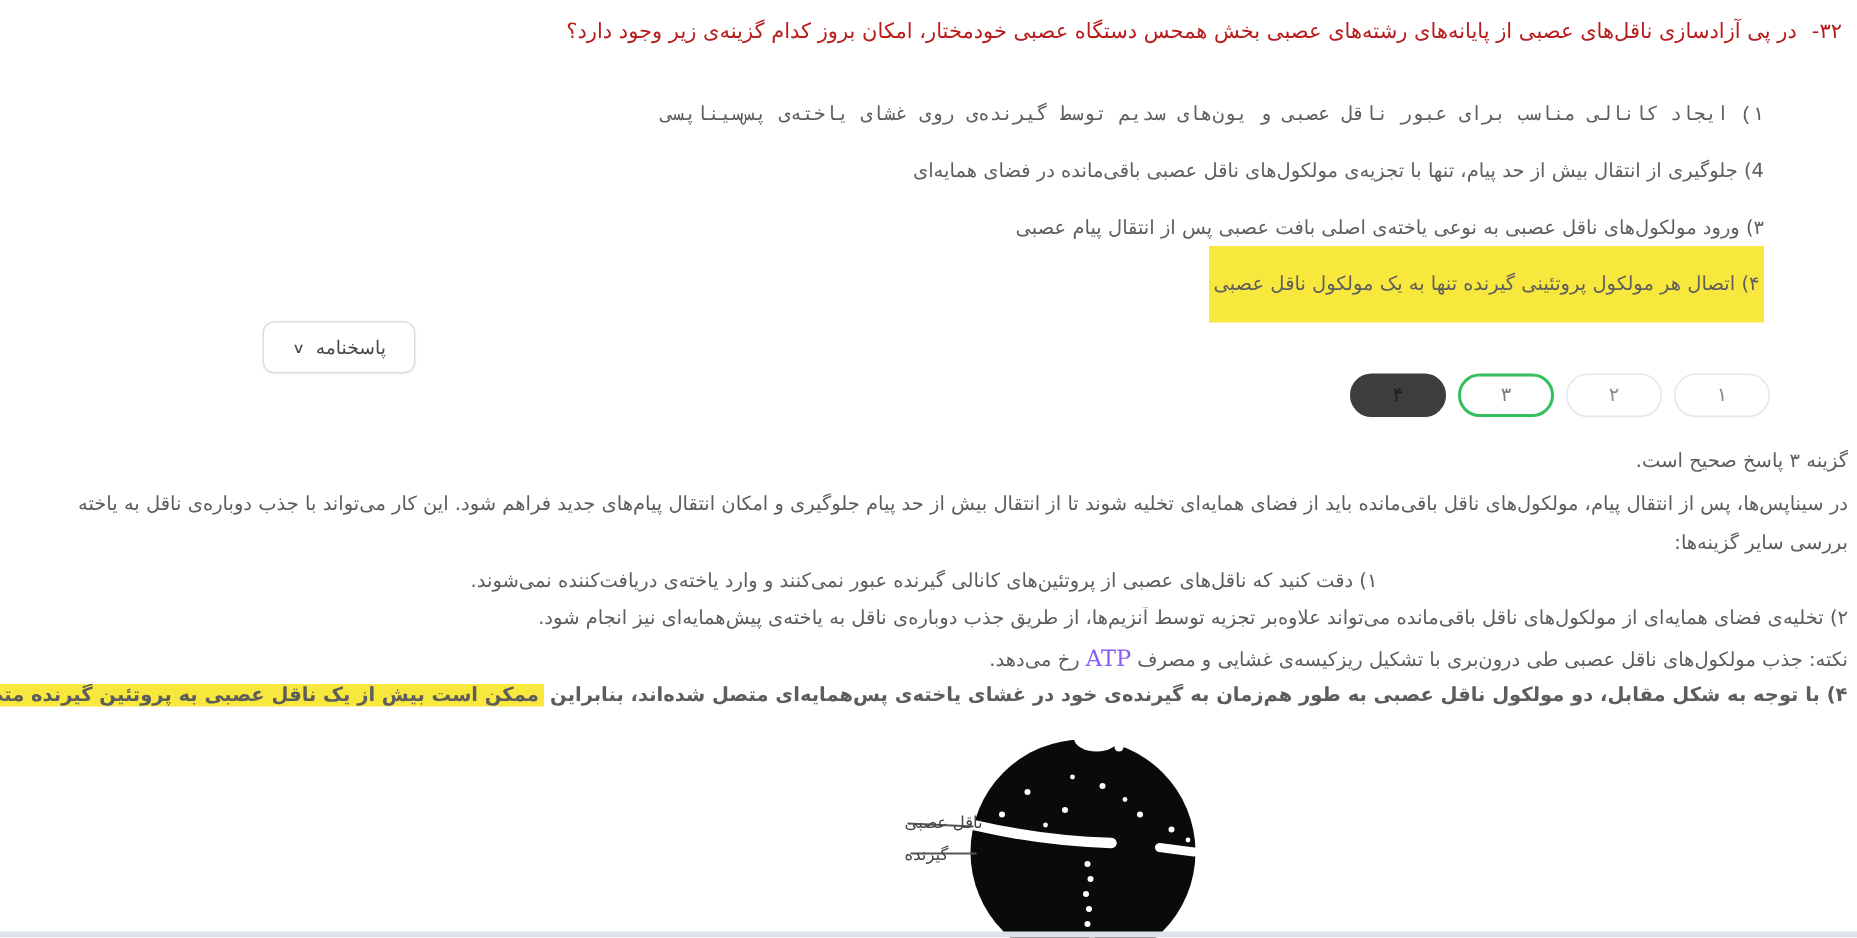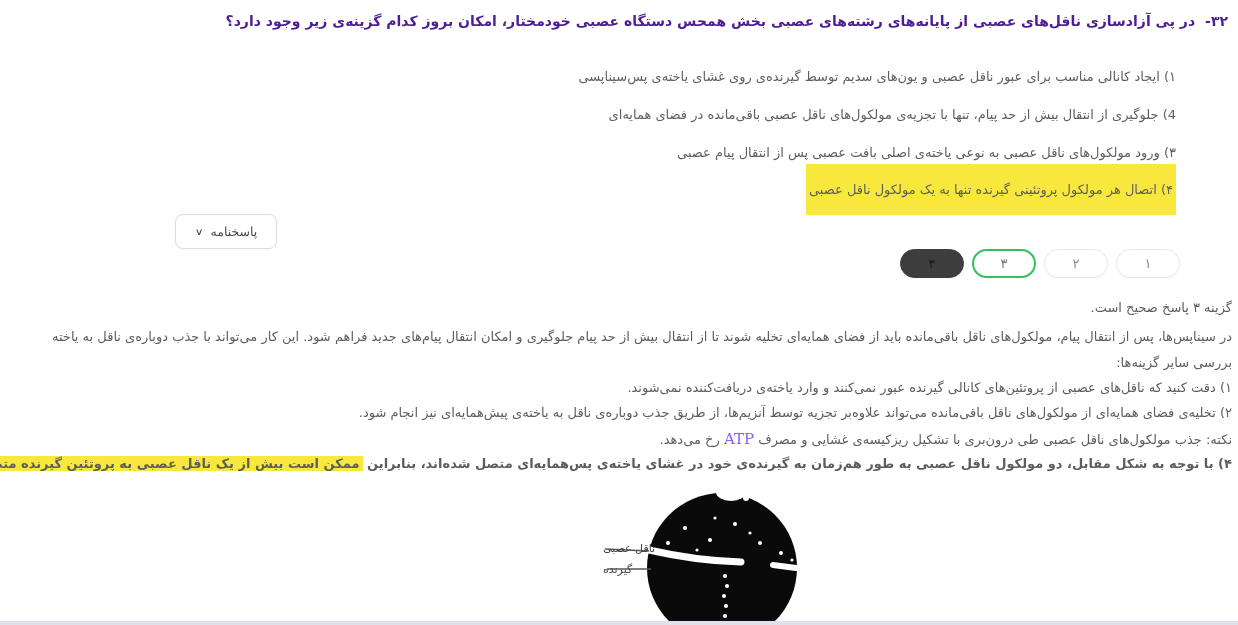--- a/index.html
+++ b/index.html
@@ -1,26 +1,26 @@
 <!DOCTYPE html>
 <html lang="fa" dir="rtl"><head>
 <meta charset="utf-8">
 <style>
   * { margin:0; padding:0; box-sizing:border-box; }
   html,body { width:1238px; height:625px; overflow:hidden; background:#ffffff;
     font-family:"DejaVu Sans", sans-serif; }
   .stage { position:relative; width:1238px; height:625px; direction:rtl; }
 
   .question-line { position:absolute; top:13px; right:10px; left:6px;
-    font-size:14px; font-weight:bold; color:#4c1d95; white-space:nowrap; }
+    font-size:14px; font-weight:normal; color:#b91c1c; white-space:nowrap; }
   .q-num { margin-left:10px; }
 
   .option-line { position:absolute; right:62px; left:4px; font-size:13px;
     color:#5f5f5f; white-space:nowrap; }
-  .opt-1 { top:69px; } .opt-2 { top:107px; } .opt-3 { top:145px; } .opt-4 { top:182px; }
+  .opt-1 { top:69px;font-family:Liberation Mono, monospace; } .opt-2 { top:107px; } .opt-3 { top:145px; } .opt-4 { top:182px; }
   .hl { background:#f8e83d; padding:18px 3px; }
 
   .answer-btn { position:absolute; left:175px; top:214px; width:102px; height:35px;
     background:#fff; border:1px solid #ddd; border-radius:8px; cursor:pointer;
     display:flex; align-items:center; justify-content:center; gap:7px;
     font-size:12.5px; color:#4a4a4a; box-shadow:0 1px 2px rgba(0,0,0,0.03); }
   .chev { font-size:12px; color:#4a4a4a; transform:scaleY(0.8); }
 
   .pills { position:absolute; top:249px; right:58px; display:flex; gap:8px; }
   .pill { width:64px; height:29px; border-radius:15px; display:flex;
@@ -28,21 +28,21 @@
     background:#fff; border:1px solid #e7e7e7; color:#8a8a8a;
     box-shadow:0 1px 1px rgba(0,0,0,0.02); }
   .pill.correct { border:2px solid #34c05e; color:#7a7a7a; }
   .pill.selected { background:#3d3d3d; border:1px solid #3d3d3d; color:#1c1c1c; }
 
   .exp-line { position:absolute; right:6px; left:0; font-size:13px; color:#5d5d5d;
     white-space:nowrap; overflow:hidden; }
   .verdict { top:300px; }
   .para    { top:329px; }
   .review  { top:355px; }
-  .it1     { top:380px; }
+  .it1     { top:380px;text-align:center; }
   .it2     { top:405px; }
   .note    { top:430px; }
   .it4     { top:456px;font-weight:bold; }
   .atp { font-family:"DejaVu Serif", serif; font-size:15px; color:#8b5cf6; }
 
   .figure-wrap { position:absolute; left:545px; top:488px; width:262px; height:150px; }
   .fig-label { fill:#444; font-size:11px; font-family:"DejaVu Sans", sans-serif; }
 
   .bottom-strip { position:absolute; left:0; bottom:0; width:1238px; height:4px;
     background:#dde2ec; }

